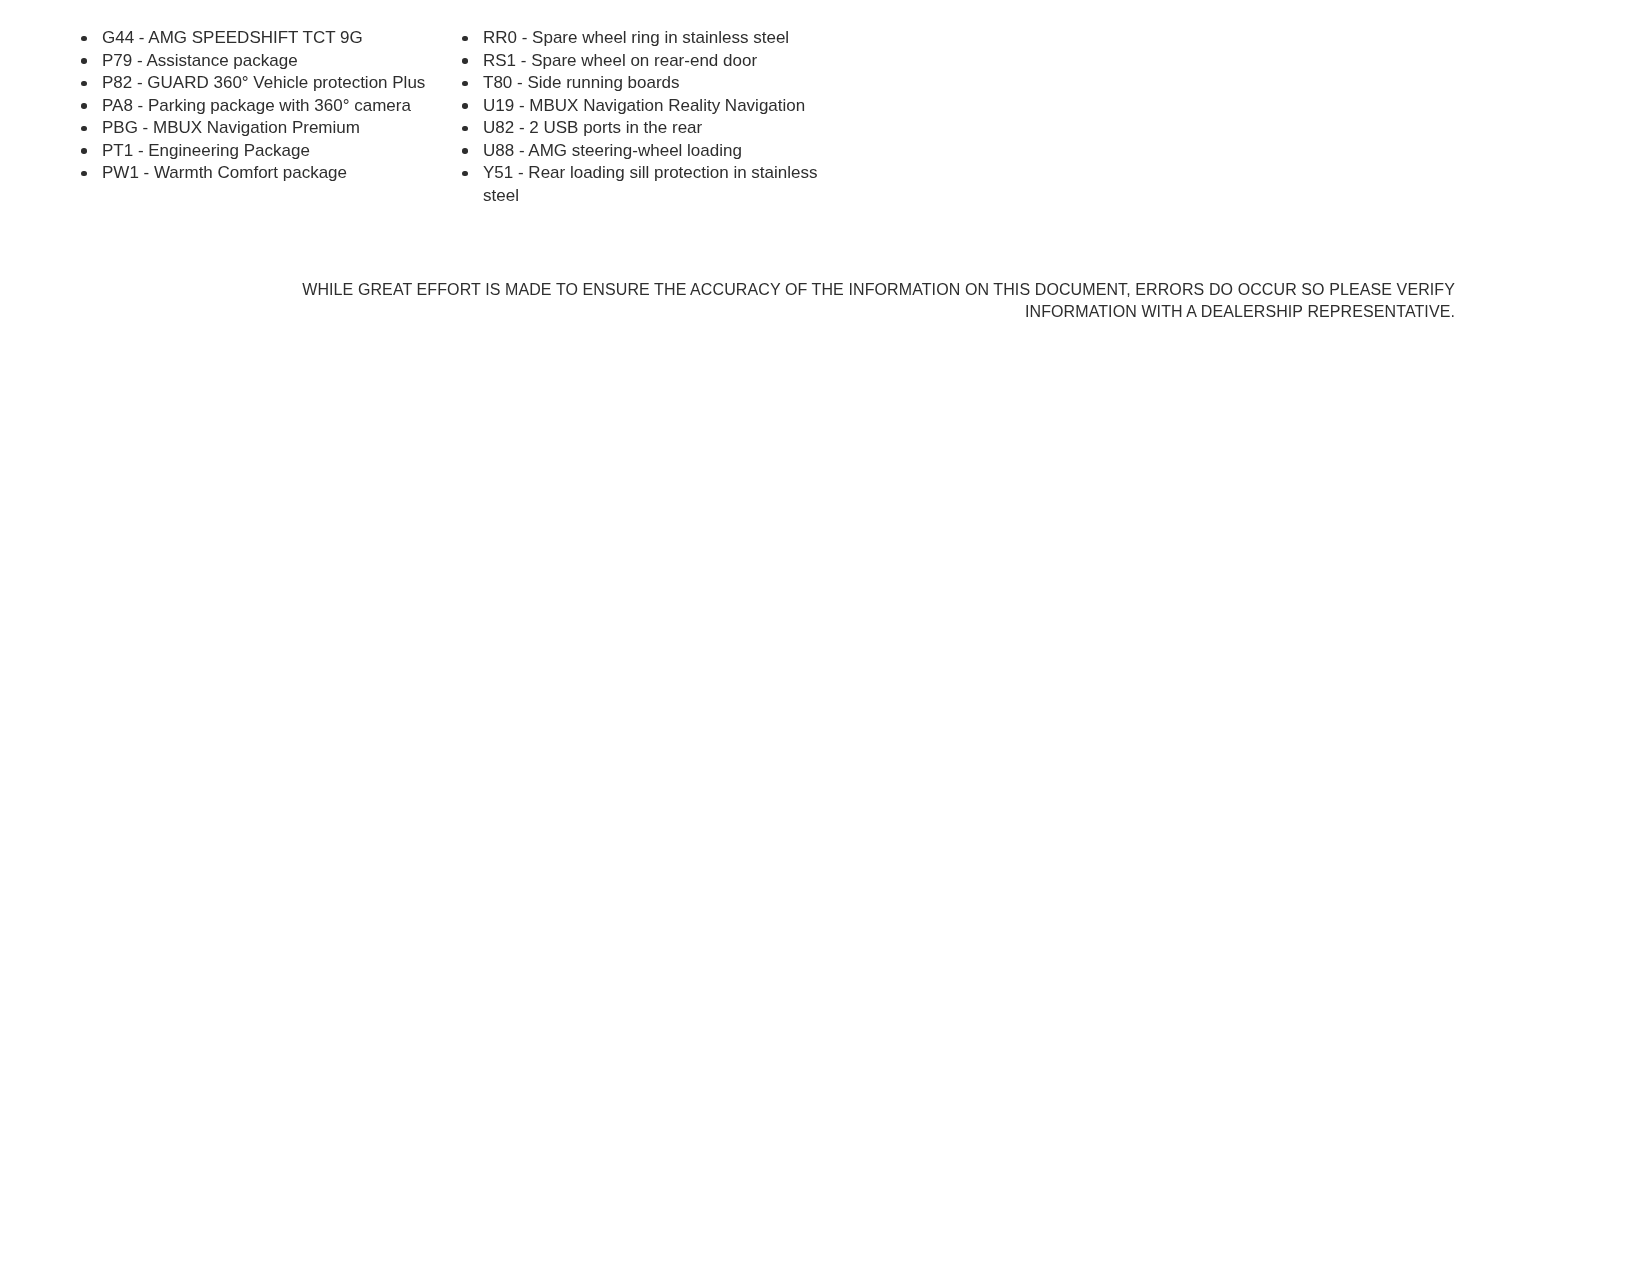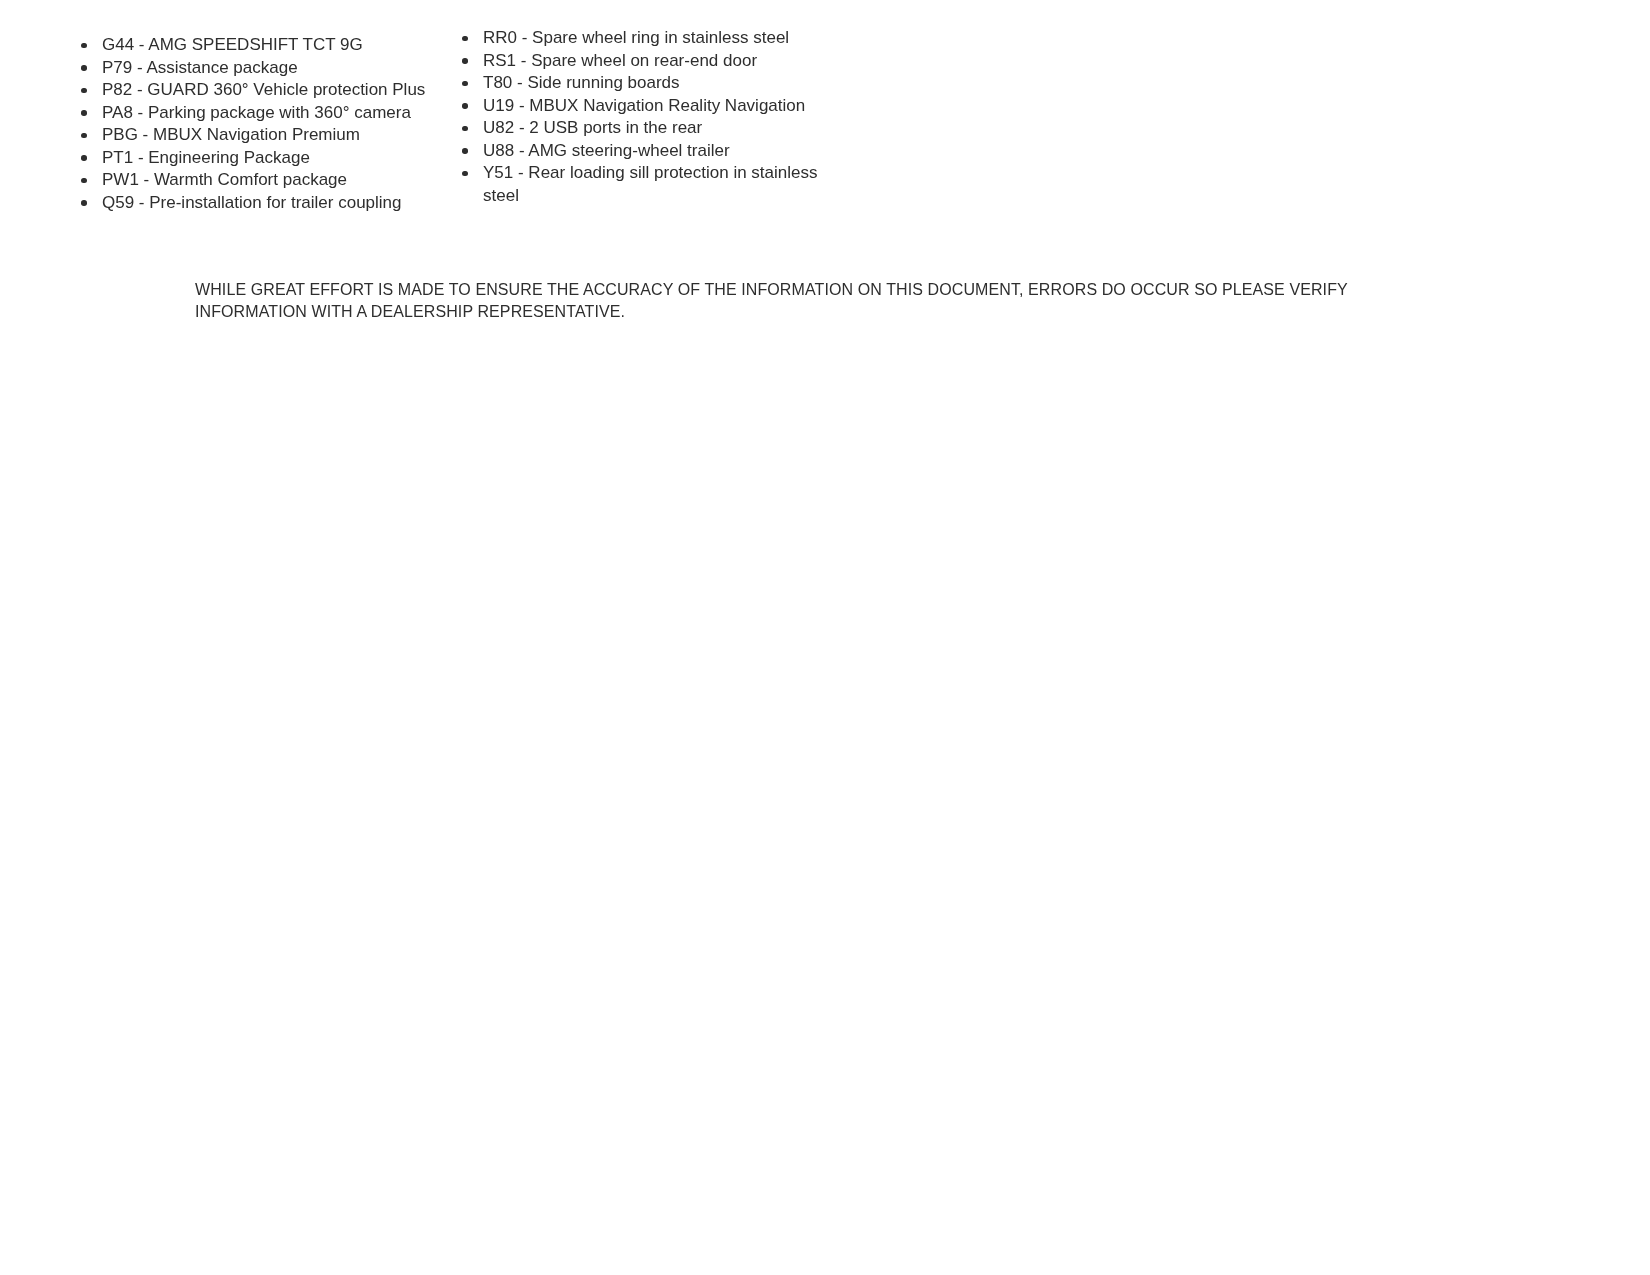--- a/index.html
+++ b/index.html
@@ -43,64 +43,62 @@
     position: absolute;
     left: 2px;
     top: 8.5px;
     width: 5.5px;
     height: 5.5px;
     border-radius: 50%;
     background: currentColor;
   }
   ul.col-left {
     width: 381px;
-    margin-top: 7px;
   }
   ul.col-left li {
     white-space: nowrap;
   }
   ul.col-right {
     width: 376px;
   }
   .disclaimer {
     position: absolute;
     top: 279px;
     left: 50%;
     transform: translateX(-50%);
     width: 1260px;
     margin: 0;
-    text-align: left;
+    text-align: right;
     font-size: 16px;
     line-height: 21.5px;
     letter-spacing: 0.1px;
     color: #2e2e2e;
   }
 </style>
 </head>
 <body>
 
 <div class="doc-page">
 
   <div class="options-columns">
     <ul class="options-list col-left">
         <li><span class="bullet"></span><span class="option-text">G44 - AMG SPEEDSHIFT TCT 9G</span></li>
         <li><span class="bullet"></span><span class="option-text">P79 - Assistance package</span></li>
         <li><span class="bullet"></span><span class="option-text">P82 - GUARD 360° Vehicle protection Plus</span></li>
         <li><span class="bullet"></span><span class="option-text">PA8 - Parking package with 360° camera</span></li>
         <li><span class="bullet"></span><span class="option-text">PBG - MBUX Navigation Premium</span></li>
         <li><span class="bullet"></span><span class="option-text">PT1 - Engineering Package</span></li>
         <li><span class="bullet"></span><span class="option-text">PW1 - Warmth Comfort package</span></li>
-        <li><span class="bullet"></span><span class="option-text">Q59 - Pre-installation for trailer coupling</span></li>
       </ul>
     <ul class="options-list col-right">
         <li><span class="bullet"></span><span class="option-text">RR0 - Spare wheel ring in stainless steel</span></li>
         <li><span class="bullet"></span><span class="option-text">RS1 - Spare wheel on rear-end door</span></li>
         <li><span class="bullet"></span><span class="option-text">T80 - Side running boards</span></li>
         <li><span class="bullet"></span><span class="option-text">U19 - MBUX Navigation Reality Navigation</span></li>
         <li><span class="bullet"></span><span class="option-text">U82 - 2 USB ports in the rear</span></li>
-        <li><span class="bullet"></span><span class="option-text">U88 - AMG steering-wheel trailer</span></li>
+        <li><span class="bullet"></span><span class="option-text">U88 - AMG steering-wheel loading</span></li>
         <li><span class="bullet"></span><span class="option-text">Y51 - Rear loading sill protection in stainless steel</span></li>
       </ul>
   </div>
 
   <p class="disclaimer">WHILE GREAT EFFORT IS MADE TO ENSURE THE ACCURACY OF THE INFORMATION ON THIS DOCUMENT, ERRORS DO OCCUR SO PLEASE VERIFY INFORMATION WITH A DEALERSHIP REPRESENTATIVE.</p>
 
 </div>
 
 </body></html>

